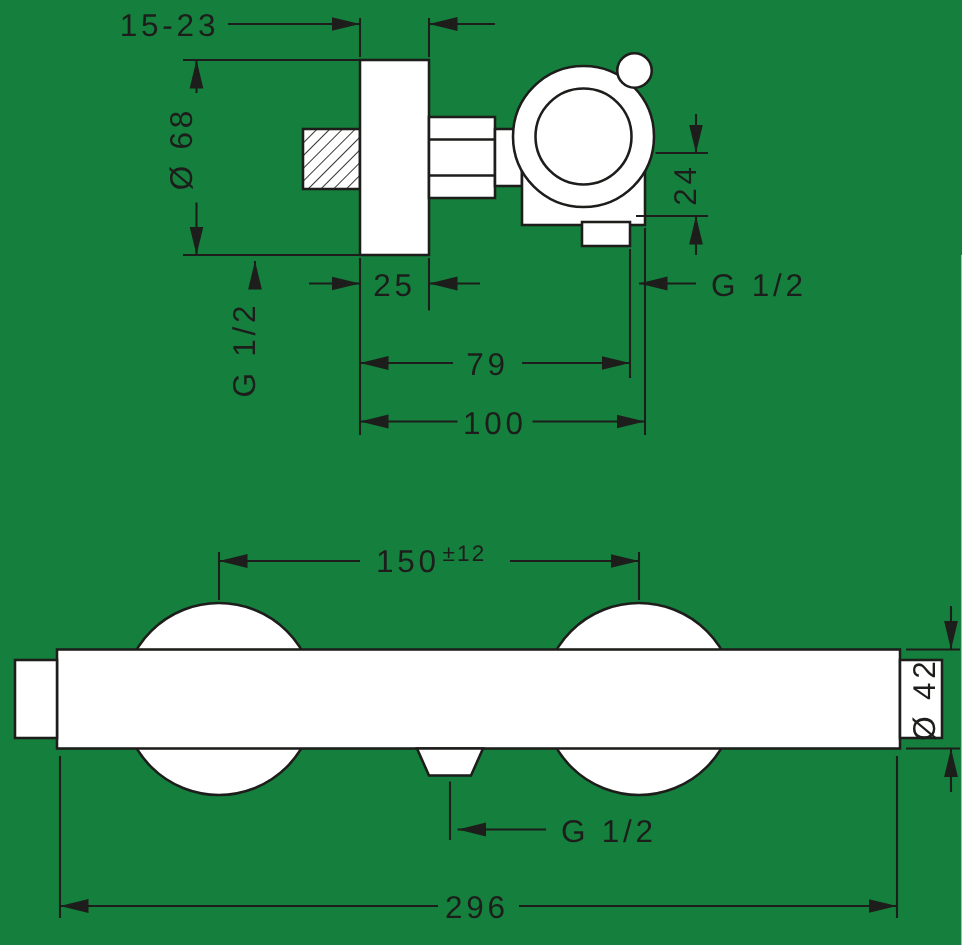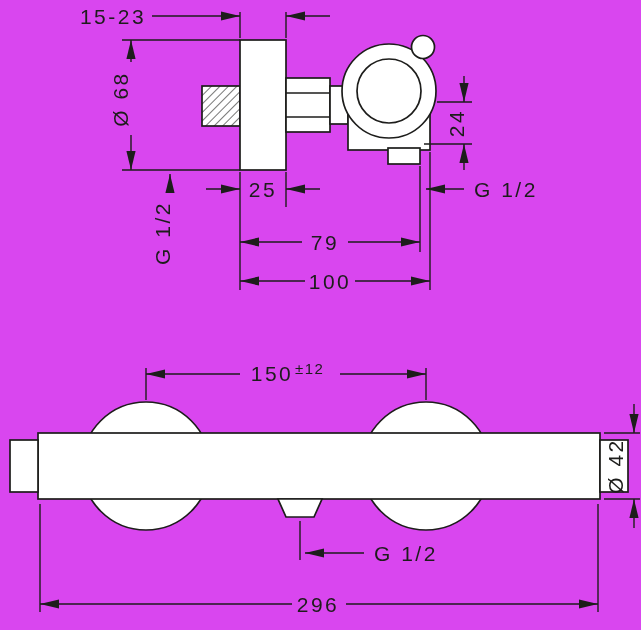--- a/index.html
+++ b/index.html
@@ -5,21 +5,21 @@
   html, body {
     margin: 0;
     padding: 0;
     background: #ffffff;
     font-family: "Liberation Sans", sans-serif;
   }
   .canvas {
     position: relative;
     width: 641px;
     height: 630px;
-    background: #d946ef;
+    background: #15803d;
     overflow: hidden;
   }
   svg { display: block; }
   .part {
     stroke: #1d1d1b;
     stroke-width: 1.7;
     fill: #ffffff;
   }
   .part-nofill {
     stroke: #1d1d1b;

